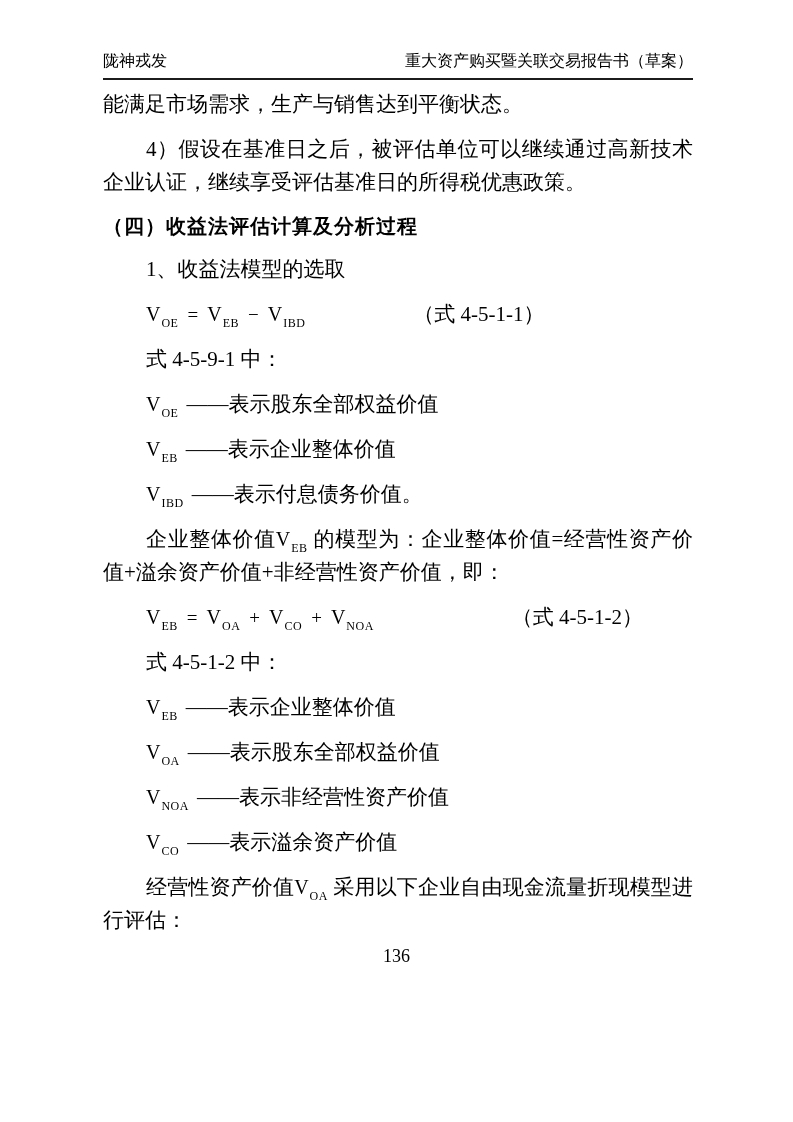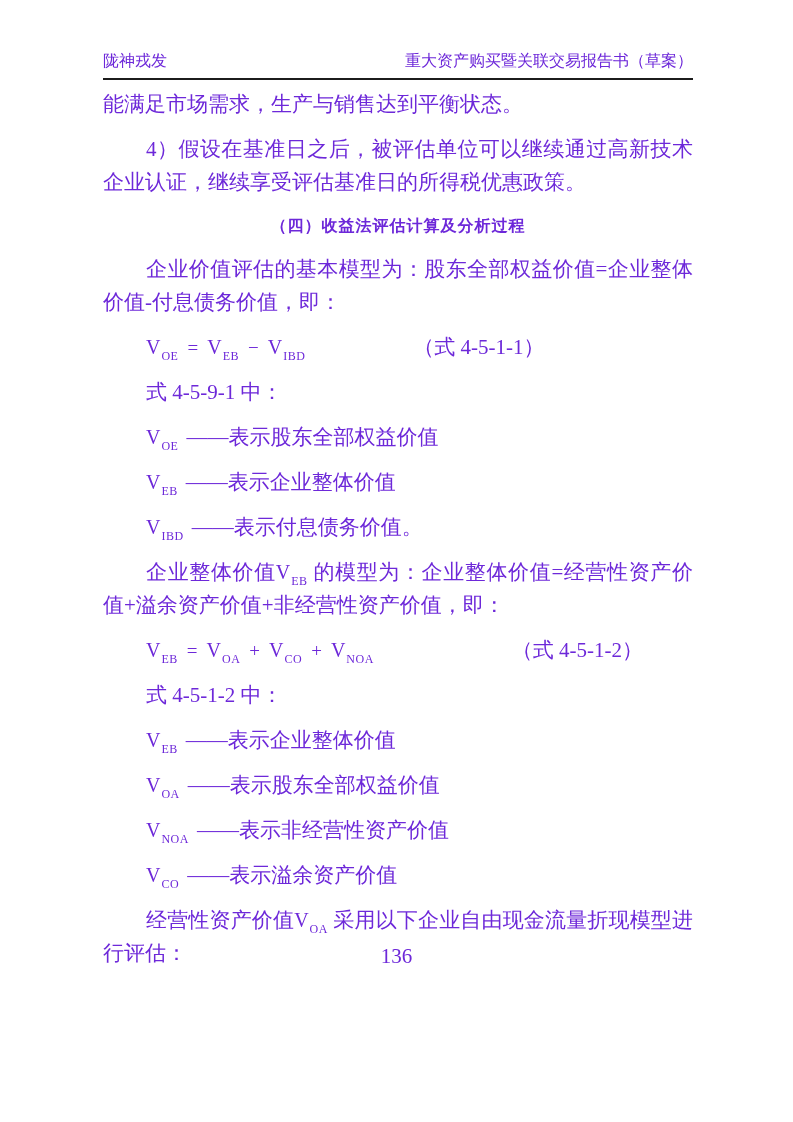--- a/index.html
+++ b/index.html
@@ -6,21 +6,21 @@
     margin: 0;
     padding: 0;
     background: #ffffff;
   }
   .page {
     position: relative;
     width: 793px;
     height: 1030px;
     background: #ffffff;
     font-family: "Liberation Serif", serif;
-    color: #6d28d9;
+    color: #000000;
     box-sizing: border-box;
     overflow: hidden;
   }
   .page-header {
     position: absolute;
     top: 50px;
     left: 103px;
     right: 100px;
     display: flex;
     justify-content: space-between;
@@ -41,25 +41,25 @@
   }
   .page-body p {
     margin: 0 0 12px 0;
   }
   .indent {
     text-indent: 43px;
   }
   .section-heading {
     font-family: "Liberation Sans", sans-serif;
     font-weight: bold;
-    font-size: 16px;
+    font-size: 20px;
     line-height: 30px;
     letter-spacing: 1px;
     margin: 6px 0 12px 0;
-    text-align: center;
+    text-align: left;
   }
   .formula {
     white-space: nowrap;
   }
   .var {
     font-size: 20px;
   }
   .var sub {
     font-size: 12px;
     letter-spacing: 0.5px;
@@ -79,21 +79,21 @@
   }
   .def-dash {
     margin-left: 8px;
   }
   .page-footer {
     position: absolute;
     bottom: 64px;
     left: 0;
     right: 0;
     text-align: center;
-    font-size: 21px;
+    font-size: 18px;
     line-height: 20px;
   }
 </style>
 </head>
 <body>
 
 <div class="page">
 
   <div class="page-header">
     <span>陇神戎发</span>
@@ -101,22 +101,22 @@
   </div>
 
   <div class="page-body">
 
     <p>能满足市场需求，生产与销售达到平衡状态。</p>
 
     <p class="indent">4）假设在基准日之后，被评估单位可以继续通过高新技术企业认证，继续享受评估基准日的所得税优惠政策。</p>
 
     <p class="section-heading">（四）收益法评估计算及分析过程</p>
 
+    <p class="indent">1、收益法模型的选取</p>
 
-    <p class="indent">企业价值评估的基本模型为：股东全部权益价值=企业整体价值-付息债务价值，即：</p>
 
     <p class="indent formula">
       <span class="var"><span>V</span><sub>OE</sub></span><span class="op">=</span><span class="var"><span>V</span><sub>EB</sub></span><span class="op">−</span><span class="var"><span>V</span><sub>IBD</sub></span><span class="formula-label-1">（式 4-5-1-1）</span>
     </p>
 
     <p class="indent">式 4-5-9-1 中：</p>
 
     <p class="indent">
       <span class="var"><span>V</span><sub>OE</sub></span><span class="def-dash">——</span><span>表示股东全部权益价值</span>
     </p>

